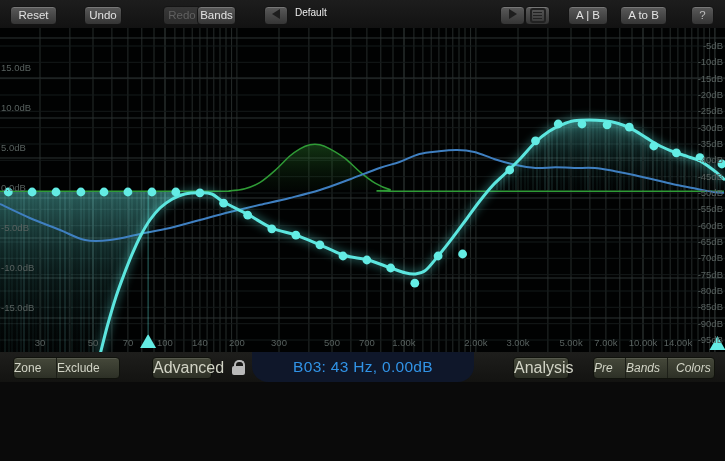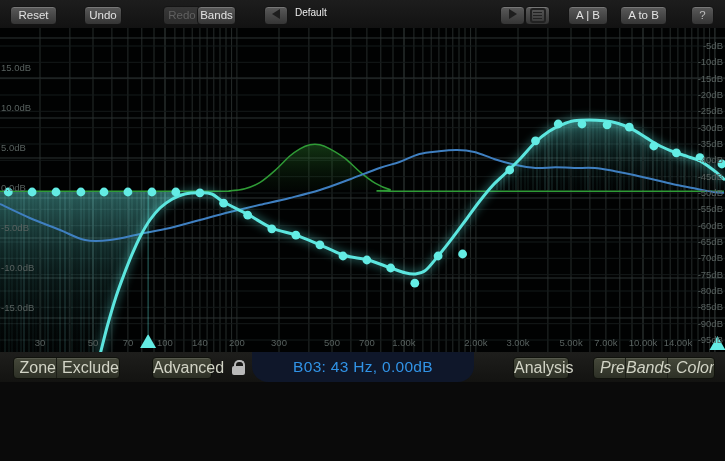--- a/index.html
+++ b/index.html
@@ -16,21 +16,21 @@
   #graph{position:absolute;left:0;top:28px;width:725px;height:324px;background:#010202;}
   
   #infobar{position:absolute;left:0;top:352px;width:725px;height:30px;background:linear-gradient(#1e1e1c,#131311);}
   #readoutwrap{position:absolute;left:252px;top:352px;width:222px;height:30px;background:#0f172a;
     border-radius:0 0 16px 16px;text-align:center;}
   .obtn{position:absolute;top:5px;height:20px;border:1px solid #10120c;border-radius:4px;
     background:linear-gradient(#45483a,#2d3026);color:#d2d4c6;font-size:16px;line-height:20px;text-align:center;
     box-shadow:inset 0 1px 0 rgba(255,255,255,.10);}
   .ogroup{position:absolute;top:5px;height:20px;border:1px solid #10120c;border-radius:4px;overflow:hidden;
     background:linear-gradient(#45483a,#2d3026);display:flex;box-shadow:inset 0 1px 0 rgba(255,255,255,.10);}
-  .ogroup>div{color:#d2d4c6;font-size:16px;line-height:20px;text-align:right;border-right:1px solid #1d1f18;}
+  .ogroup>div{color:#d2d4c6;font-size:12px;line-height:20px;text-align:left;border-right:1px solid #1d1f18;}
   .ogroup>div:last-child{border-right:none;}
   #readout{color:#3193e6;font-size:15.5px;line-height:30px;letter-spacing:.3px;}
   
   #lock{position:absolute;left:232px;top:360px;width:13px;height:15px;}
   #lock .shackle{position:absolute;left:2px;top:0;width:7px;height:8px;border:2px solid #b9b9b9;border-bottom:none;border-radius:5px 5px 0 0;}
   #lock .body{position:absolute;left:0;top:6px;width:13px;height:9px;background:#b9b9b9;border-radius:2px;}
   
   #footer{position:absolute;left:0;top:382px;width:725px;height:79px;background:#0a0a0a;}
   
   .tri-left{width:0;height:0;border-top:5px solid transparent;border-bottom:5px solid transparent;border-right:8px solid #1e1e1e;display:inline-block;}

